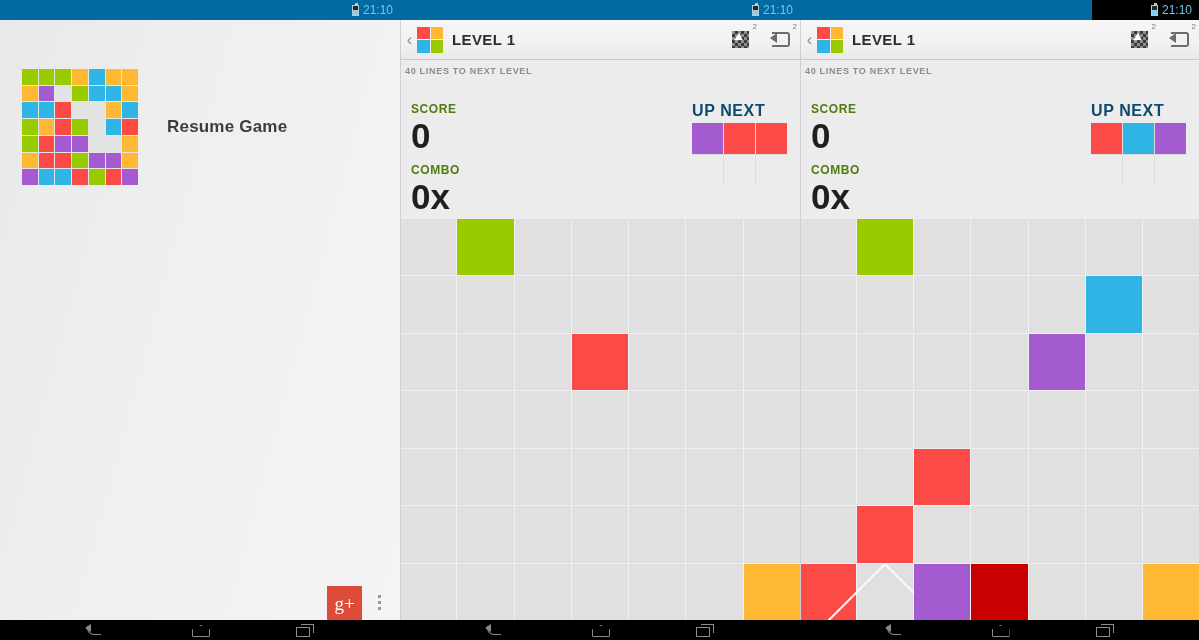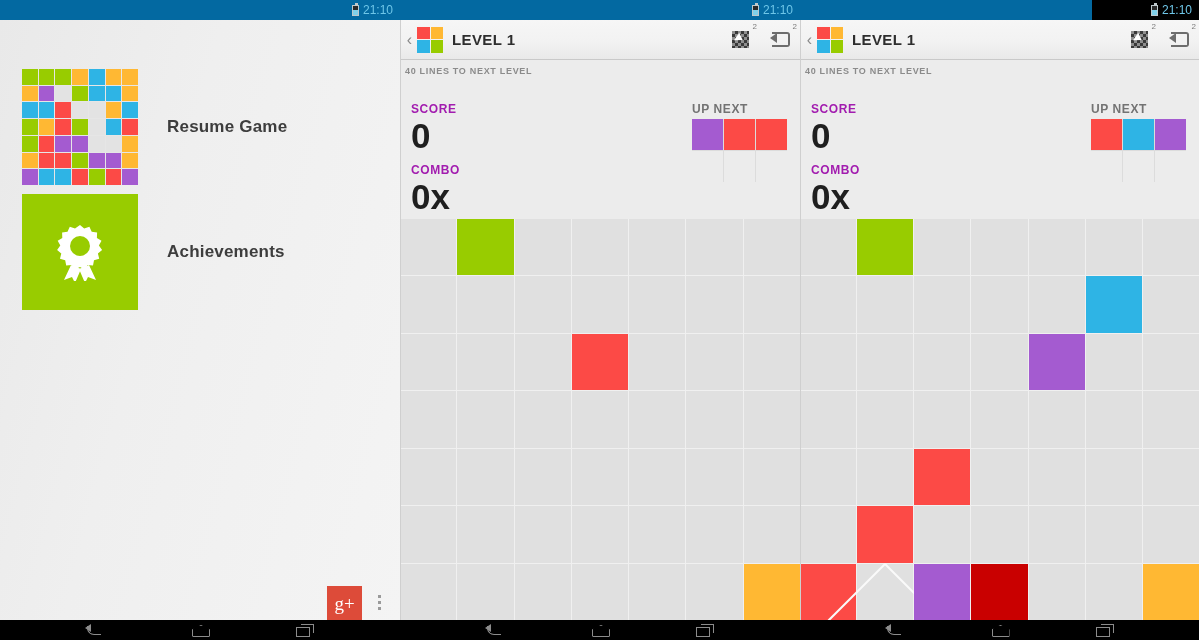--- a/index.html
+++ b/index.html
@@ -97,25 +97,25 @@
   .ico-rotate:after { content:""; position:absolute; left:0px; top:1px;
        width:0; height:0; border-right:7px solid #6d6d6d;
        border-top:5px solid transparent; border-bottom:5px solid transparent; }
 
   .lines-label { position:absolute; top:46px; left:5px; font-size:9px;
                  color:#8b8b8b; letter-spacing:.7px; font-weight:bold; }
 
   
   .hud { position:absolute; top:78px; left:0; right:0; height:118px; }
   .hud-left { position:absolute; left:11px; top:4px; }
-  .hud-k { font-size:12px; font-weight:bold; color:#a21caf; letter-spacing:.6px; }
+  .hud-k { font-size:12px; font-weight:bold; color:#4d7c0f; letter-spacing:.6px; }
   .hud-v { font-size:35px; font-weight:bold; color:#1f1f1f; line-height:1;
            margin:2px 0 10px 0; }
   .upnext-wrap { position:absolute; right:13px; top:4px; }
-  .upnext-k { font-size:12px; font-weight:bold; color:#737373;
+  .upnext-k { font-size:16px; font-weight:bold; color:#0c4a6e;
               letter-spacing:.6px; margin-bottom:3px; }
   .upnext-grid { display:grid; grid-template-columns:repeat(3,31px);
                  grid-template-rows:repeat(2,31px); gap:1px; background:#dcdcdc; }
   .upnext-grid i { display:block; background:#ececec; }
 
   
   .board { position:absolute; left:0; top:199px; height:401px; width:100%;
            display:grid; grid-template-columns:repeat(7,1fr);
            grid-template-rows:repeat(7,1fr); gap:1px; background:#f0f0f0; }
   .cell { background:#e0e0e0; position:relative; }
@@ -224,31 +224,20 @@
             <i style="background: rgb(252, 74, 70);"></i>
             <i style="background: rgb(152, 204, 0);"></i>
             <i style="background: rgb(252, 74, 70);"></i>
             <i style="background: rgb(164, 91, 208);"></i>
           </div>
       </div>
       <div class="menu-label">Resume Game</div>
     </div>
 
 
-    <div class="menu-row">
-      <div class="tile" id="tile-ach" style="background: rgb(152, 204, 0);">
-        <svg width="52" height="58" viewBox="0 0 52 58">
-          <path fill="#fff" d="M26 2 l4.2 3.4 5.2-1.6 2.3 5 5.4.7 -.2 5.4 4.6 2.9 -2.6 4.8 3.2 4.4 -4.2 3.4 1.3 5.3 -5.2 1.6 -1 5.3 -5.4-.5 -3.2 4.4L26 44l-5.2 2.5 -3.2-4.4 -5.4.5 -1-5.3 -5.2-1.6 1.3-5.3 -4.2-3.4 3.2-4.4 -2.6-4.8 4.6-2.9 -.2-5.4 5.4-.7 2.3-5 5.2 1.6z"></path>
-          <circle cx="26" cy="23" r="10" fill="#98cc00"></circle>
-          <path fill="#fff" d="M17 42 l-7 15 8-3 3 6 6-14z"></path>
-          <path fill="#fff" d="M35 42 l7 15 -8-3 -3 6 -6-14z"></path>
-        </svg>
-      </div>
-      <div class="menu-label">Achievements</div>
-    </div>
 
   </div>
 
   <div class="gplus">g+</div>
   <div class="overflow">
     <i></i>
     <i></i>
     <i></i>
   </div>
 </div>

